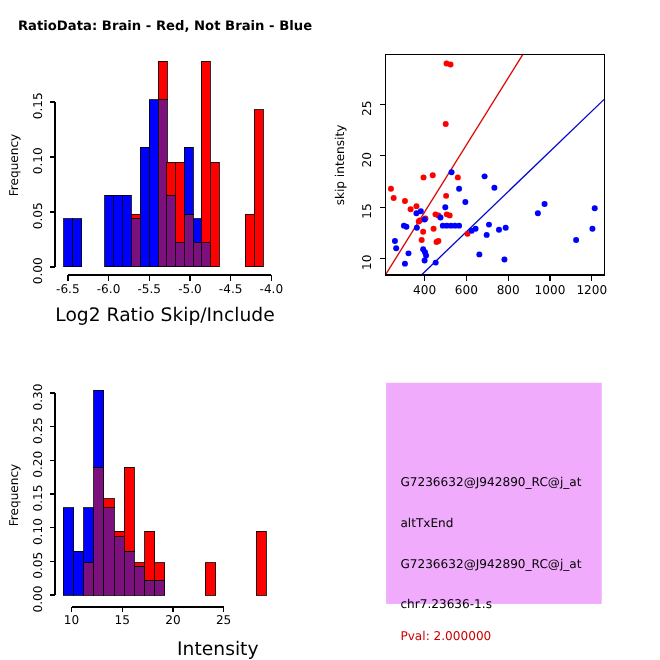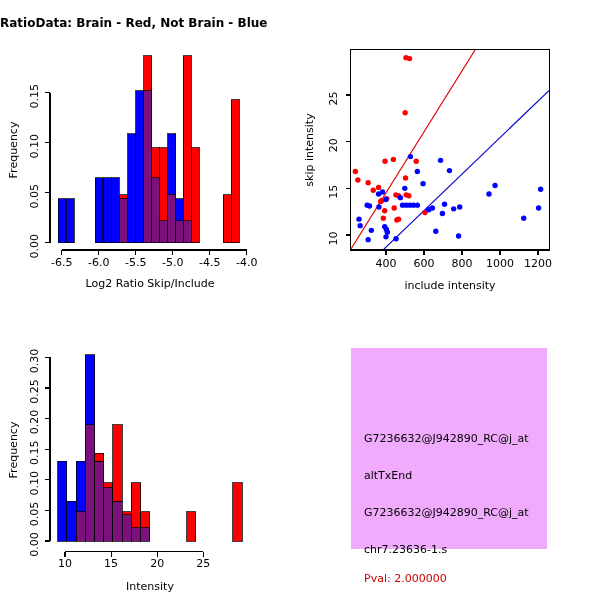--- a/index.html
+++ b/index.html
@@ -3,24 +3,24 @@
 <meta charset="utf-8">
 <style>
   html,body{margin:0;padding:0;background:#ffffff;}
   body{width:600px;height:600px;font-family:"DejaVu Sans",sans-serif;}
   .canvas{position:relative;width:600px;height:600px;background:#fff;overflow:hidden;}
   .panel{position:absolute;width:300px;height:300px;}
   #panel-ratio-hist{left:0;top:0;}
   #panel-scatter{left:300px;top:0;}
   #panel-gene-hist{left:0;top:300px;}
   #panel-info{left:300px;top:300px;}
-  .chart-title{position:absolute;top:16px;left:0;width:100%;text-align:left;
+  .chart-title{position:absolute;top:16px;left:0;width:100%;text-align:center;
     font-weight:bold;font-size:12px;color:#000;white-space:nowrap;}
   #panel-gene-hist .chart-title{top:18px;}
-  .xlab{position:absolute;left:0;width:100%;text-align:center;font-size:11px;color:#000;}
+  .xlab{position:absolute;left:0;width:100%;text-align:center;font-size:17px;color:#000;}
   .ylab{position:absolute;font-size:11px;color:#000;white-space:nowrap;
     transform:translate(-50%,-50%) rotate(-90deg);}
   svg.plot{position:absolute;left:0;top:0;}
   .infobox{position:absolute;left:51px;top:48px;width:196px;height:201px;}
   .infoline{position:absolute;left:13px;font-size:11px;color:#000;white-space:nowrap;}
   text{font-family:"DejaVu Sans",sans-serif;}
 </style>
 </head>
 <body>
 
@@ -162,21 +162,20 @@
         <text x="238" y="267" font-size="11" fill="#000" text-anchor="middle">1200</text>
         <line x1="45.7" y1="235" x2="50.7" y2="235" stroke="#000" stroke-width="1.2" shape-rendering="crispEdges"></line>
         <text x="37" y="238.5" font-size="11" fill="#000" text-anchor="middle" transform="rotate(-90 37 238.5)">10</text>
         <line x1="45.7" y1="188.33350000000002" x2="50.7" y2="188.33350000000002" stroke="#000" stroke-width="1.2" shape-rendering="crispEdges"></line>
         <text x="37" y="191.83350000000002" font-size="11" fill="#000" text-anchor="middle" transform="rotate(-90 37 191.83350000000002)">15</text>
         <line x1="45.7" y1="141.667" x2="50.7" y2="141.667" stroke="#000" stroke-width="1.2" shape-rendering="crispEdges"></line>
         <text x="37" y="145.167" font-size="11" fill="#000" text-anchor="middle" transform="rotate(-90 37 145.167)">20</text>
         <line x1="45.7" y1="95.00050000000002" x2="50.7" y2="95.00050000000002" stroke="#000" stroke-width="1.2" shape-rendering="crispEdges"></line>
         <text x="37" y="98.50050000000002" font-size="11" fill="#000" text-anchor="middle" transform="rotate(-90 37 98.50050000000002)">25</text>
       </svg>
-    <div class="xlab" style="top:279px;">include intensity</div>
     <div class="ylab" style="left:9px;top:150px;">skip intensity</div>
   </div>
 
   <div class="panel" id="panel-gene-hist">
     <svg class="plot" id="svg-gene-hist" width="300" height="300" viewBox="0 0 300 300">
         <line x1="65" y1="251.7" x2="203.3" y2="251.7" stroke="#000" stroke-width="1.2" shape-rendering="crispEdges"></line>
         <line x1="65" y1="251.7" x2="65" y2="256.7" stroke="#000" stroke-width="1.2" shape-rendering="crispEdges"></line>
         <text x="65" y="267" font-size="11" fill="#000" text-anchor="middle">10</text>
         <line x1="111.1" y1="251.7" x2="111.1" y2="256.7" stroke="#000" stroke-width="1.2" shape-rendering="crispEdges"></line>
         <text x="111.1" y="267" font-size="11" fill="#000" text-anchor="middle">15</text>
@@ -213,21 +212,21 @@
         <rect x="112.94399999999999" y="124.72" width="9.22" height="76.5" fill="#FF0000" stroke="#000" stroke-width="0.75" shape-rendering="crispEdges"></rect>
         <rect x="122.16399999999999" y="214.684" width="9.22" height="26.316000000000003" fill="#7C107C" stroke="#000" stroke-width="0.75" shape-rendering="crispEdges"></rect>
         <rect x="122.16399999999999" y="211.624" width="9.22" height="3.0600000000000023" fill="#FF0000" stroke="#000" stroke-width="0.75" shape-rendering="crispEdges"></rect>
         <rect x="131.38400000000001" y="227.536" width="9.22" height="13.463999999999999" fill="#7C107C" stroke="#000" stroke-width="0.75" shape-rendering="crispEdges"></rect>
         <rect x="131.38400000000001" y="182.86" width="9.22" height="44.67599999999999" fill="#FF0000" stroke="#000" stroke-width="0.75" shape-rendering="crispEdges"></rect>
         <rect x="140.60399999999998" y="227.536" width="9.22" height="13.463999999999999" fill="#7C107C" stroke="#000" stroke-width="0.75" shape-rendering="crispEdges"></rect>
         <rect x="140.60399999999998" y="211.624" width="9.22" height="15.912000000000006" fill="#FF0000" stroke="#000" stroke-width="0.75" shape-rendering="crispEdges"></rect>
         <rect x="186.704" y="211.624" width="9.22" height="29.376000000000005" fill="#FF0000" stroke="#000" stroke-width="0.75" shape-rendering="crispEdges"></rect>
         <rect x="232.804" y="182.86" width="9.22" height="58.139999999999986" fill="#FF0000" stroke="#000" stroke-width="0.75" shape-rendering="crispEdges"></rect>
       </svg>
-    <div class="xlab" style="top:280px;">Intensity</div>
+    <div class="xlab" style="top:280px;margin-left:48px;">Intensity</div>
     <div class="ylab" style="left:13px;top:150px;">Frequency</div>
   </div>
 
   <div class="panel" id="panel-info">
     <div class="infobox" id="infobox" style="background: #f0abfc;">
       <div class="infoline" style="top: 84px; color: rgb(0, 0, 0);">G7236632@J942890_RC@j_at</div>
       <div class="infoline" style="top: 121px; color: rgb(0, 0, 0);">altTxEnd</div>
       <div class="infoline" style="top: 158px; color: rgb(0, 0, 0);">G7236632@J942890_RC@j_at</div>
       <div class="infoline" style="top: 195px; color: rgb(0, 0, 0);">chr7.23636-1.s</div>
       <div class="infoline" style="top: 224px; color: rgb(204, 0, 0);">Pval: 2.000000</div>

